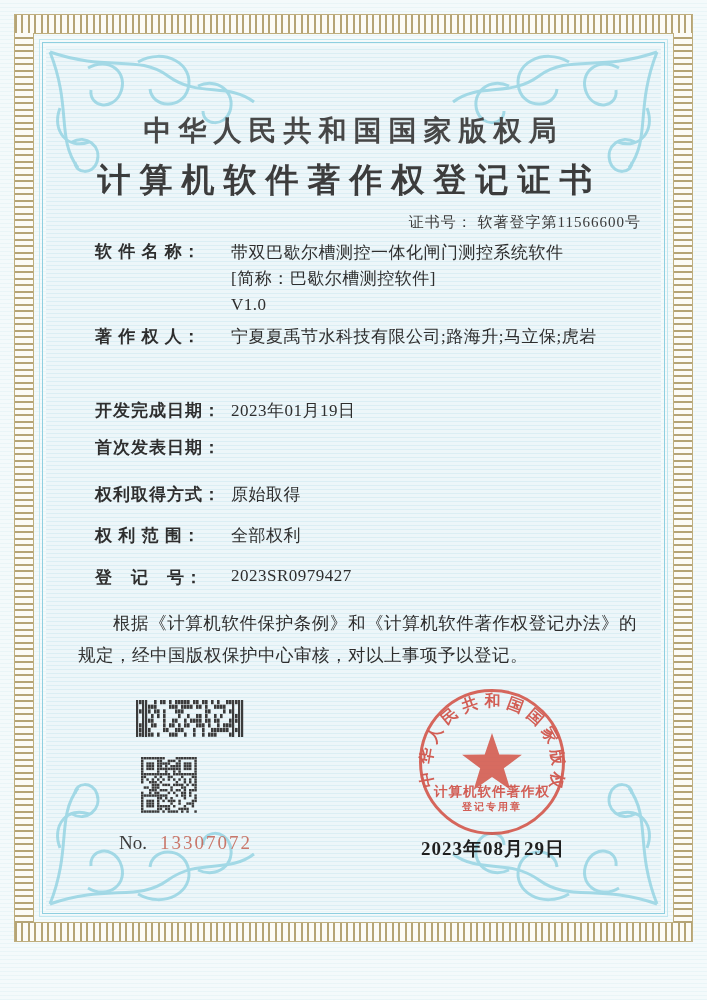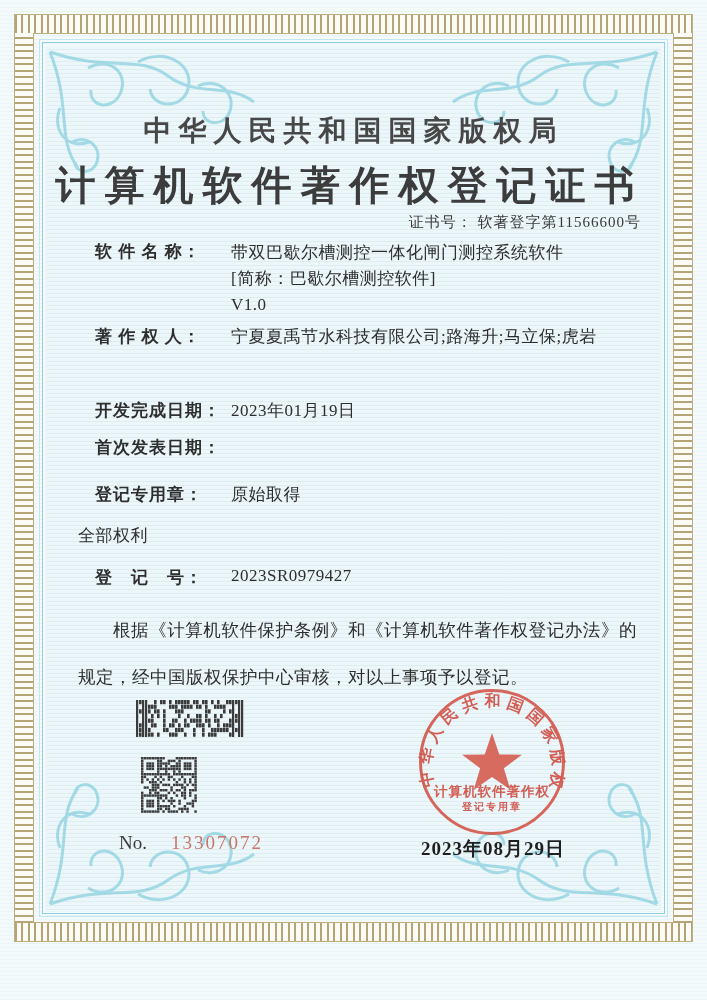--- a/index.html
+++ b/index.html
@@ -31,34 +31,34 @@
       #edf6f9;}
   .corner{position:absolute;width:212px;height:142px;pointer-events:none;}
   .c-tl{left:46px;top:46px;}
   .c-tr{right:46px;top:46px;transform:scaleX(-1);}
   .c-bl{left:46px;bottom:90px;transform:scaleY(-1);}
   .c-br{right:46px;bottom:90px;transform:scale(-1,-1);}
   
   .authority{position:absolute;left:0;right:0;top:112px;text-align:center;
     font-size:28px;font-weight:600;letter-spacing:7px;color:#474747;}
   .cert-title{position:absolute;left:0;right:8px;top:158px;text-align:center;
-    font-size:40px;font-weight:700;letter-spacing:9px;color:#3c3c3c;}
+    font-size:33px;font-weight:700;letter-spacing:9px;color:#3c3c3c;}
   .certno{position:absolute;right:66px;top:213px;font-size:15px;color:#3a3a3a;letter-spacing:1px;}
   .row{position:absolute;left:78px;right:66px;display:flex;font-size:17px;color:#2e2e2e;}
   .row .lbl{flex:0 0 136px;font-weight:600;letter-spacing:1px;white-space:pre;margin-left:17px;}
   .row .val{flex:1;letter-spacing:.5px;}
   .val-line{line-height:26px;}
   .statement{position:absolute;left:78px;right:70px;top:607px;font-size:17.5px;color:#2e2e2e;
-    line-height:47px;text-indent:2em;text-align:justify;letter-spacing:.5px;}
+    line-height:32px;text-indent:2em;text-align:justify;letter-spacing:.5px;}
   
   .barcode{position:absolute;left:136px;top:700px;width:108px;height:37px;}
   .qrcode{position:absolute;left:141px;top:757px;width:56px;height:56px;}
   
   .serial{position:absolute;left:119px;top:832px;font-size:19px;color:#3b3b3b;}
-  .serial .num{color:#c66a5b;letter-spacing:2px;margin-left:24px;opacity:.9;}
+  .serial .num{color:#c66a5b;letter-spacing:2px;margin-left:13px;opacity:.9;}
   .issue-date{position:absolute;left:421px;top:836px;font-size:19px;font-weight:700;
     color:#1f1f1f;letter-spacing:1px;}
   
   .seal{position:absolute;left:416px;top:686px;width:152px;height:152px;opacity:.88;}
   .seal .ring{position:absolute;inset:3px;border:3px solid #d35347;border-radius:50%;}
   .seal svg{position:absolute;inset:0;overflow:visible;}
   .seal .t1{position:absolute;left:0;right:0;top:97px;text-align:center;
     font-size:13.5px;font-weight:600;color:#cf4a3f;letter-spacing:1px;}
   .seal .t2{position:absolute;left:0;right:0;top:114px;text-align:center;
     font-size:10px;font-weight:600;color:#cf4a3f;letter-spacing:2px;}
@@ -140,24 +140,25 @@
     <span class="val">宁夏夏禹节水科技有限公司;路海升;马立保;虎岩</span>
   </div>
   <div class="row" style="top:399px">
     <span class="lbl">开发完成日期：</span>
     <span class="val">2023年01月19日</span>
   </div>
   <div class="row" style="top:436px">
     <span class="lbl">首次发表日期：</span>
   </div>
   <div class="row" style="top:483px">
-    <span class="lbl">登记专用章：</span>
+    <span class="lbl">权利取得方式：</span>
     <span class="val">原始取得</span>
   </div>
   <div class="row" style="top:524px">
+    <span class="lbl">权 利 范 围：</span>
     <span class="val">全部权利</span>
   </div>
   <div class="row" style="top:566px">
     <span class="lbl">登　记　号：</span>
     <span class="val">2023SR0979427</span>
   </div>
 
   <div class="statement">根据《计算机软件保护条例》和《计算机软件著作权登记办法》的规定，经中国版权保护中心审核，对以上事项予以登记。</div>
 
   <svg class="barcode" id="barcode" viewBox="0 0 108 37">

